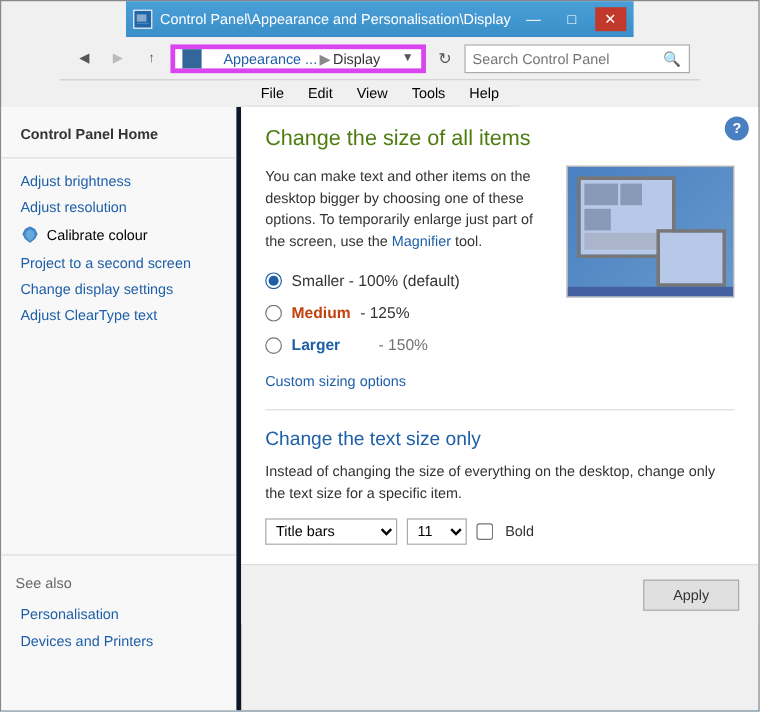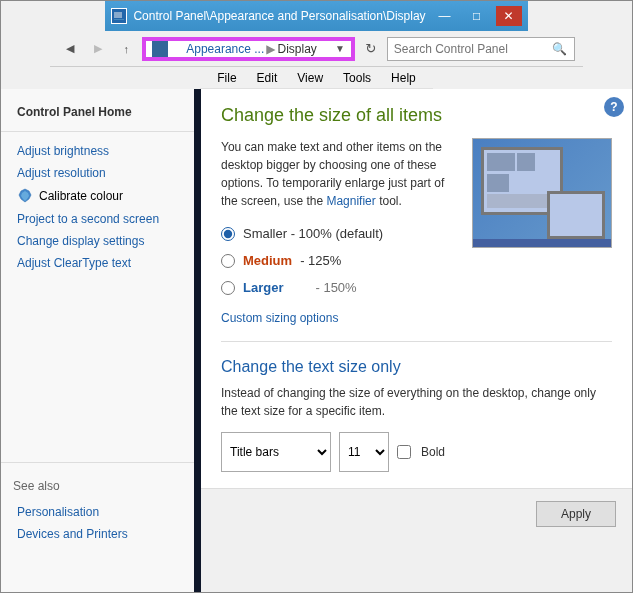--- a/index.html
+++ b/index.html
@@ -30,21 +30,21 @@
     .search-icon { color: #555; font-size: 12px; }
 
     
     .menu-bar { height: 22px; background: #f0f0f0; display: flex; align-items: center; padding: 0 8px; gap: 2px; border-bottom: 1px solid #e0e0e0; }
     .menu-item { padding: 2px 8px; font-size: 12px; cursor: pointer; border: 1px solid transparent; }
 
     
     .main { flex: 1; display: flex; overflow: hidden; }
 
     
-    .sidebar { width: 200px; background: #f8f8f8; border-right: 7px solid #0f172a; padding: 12px 0; overflow-y: auto; flex-shrink: 0; }
+    .sidebar { width: 200px; background: #f8f8f8; border-right: 4px solid #0f172a; padding: 12px 0; overflow-y: auto; flex-shrink: 0; }
     .sidebar-link { display: block; padding: 4px 16px; color: #1e5fa8; font-size: 12px; cursor: pointer; text-decoration: none; }
     .sidebar-link.bold { font-weight: bold; color: #333; text-decoration: none; }
     .sidebar-divider { height: 1px; background: #ddd; margin: 8px 0; }
     .sidebar-section { padding: 8px 12px; color: #666; font-size: 12px; }
     .sidebar-gear-item { display: flex; align-items: center; gap: 6px; padding: 4px 16px; cursor: pointer; }
     .sidebar-gear-icon { width: 16px; height: 16px; flex-shrink: 0; }
 
     
     .content { flex: 1; padding: 16px 20px; overflow-y: auto; background: white; }
     .content-title { font-size: 18px; color: #4d7c0f; font-weight: normal; margin-bottom: 12px; }
@@ -61,21 +61,21 @@
     .preview-inner { width: 140px; height: 110px; background: linear-gradient(135deg, #4a7fc1, #6699cc); border: 1px solid #aaa; position: relative; overflow: hidden; display: flex; align-items: center; justify-content: center; }
 
     .section-divider { border: none; border-top: 1px solid #ddd; margin: 16px 0; }
 
     
     .text-size-title { font-size: 16px; color: #1e5fa8; font-weight: normal; margin-bottom: 8px; }
     .text-size-desc { font-size: 12px; color: #333; line-height: 1.5; margin-bottom: 12px; }
 
     
     .controls-row { display: flex; align-items: center; gap: 8px; margin-top: 8px; }
-    .select-control { height: 40px; border: 1px solid #aaa; background: white; font-size: 12px; padding: 0 4px; cursor: pointer; }
+    .select-control { height: 22px; border: 1px solid #aaa; background: white; font-size: 12px; padding: 0 4px; cursor: pointer; }
     .size-select { width: 110px; }
     .num-select { width: 50px; }
     .bold-check { width: 14px; height: 14px; margin-right: 2px; }
     .bold-label { font-size: 12px; color: #333; }
 
     
     .bottom-bar { height: 50px; background: #f0f0f0; border-top: 1px solid #ddd; display: flex; align-items: center; justify-content: flex-end; padding: 0 16px; }
     .apply-btn { width: 80px; height: 26px; background: #e0e0e0; border: 1px solid #aaa; font-size: 12px; cursor: pointer; color: #333; }
 
     .content-wrapper { position: relative; flex: 1; }

